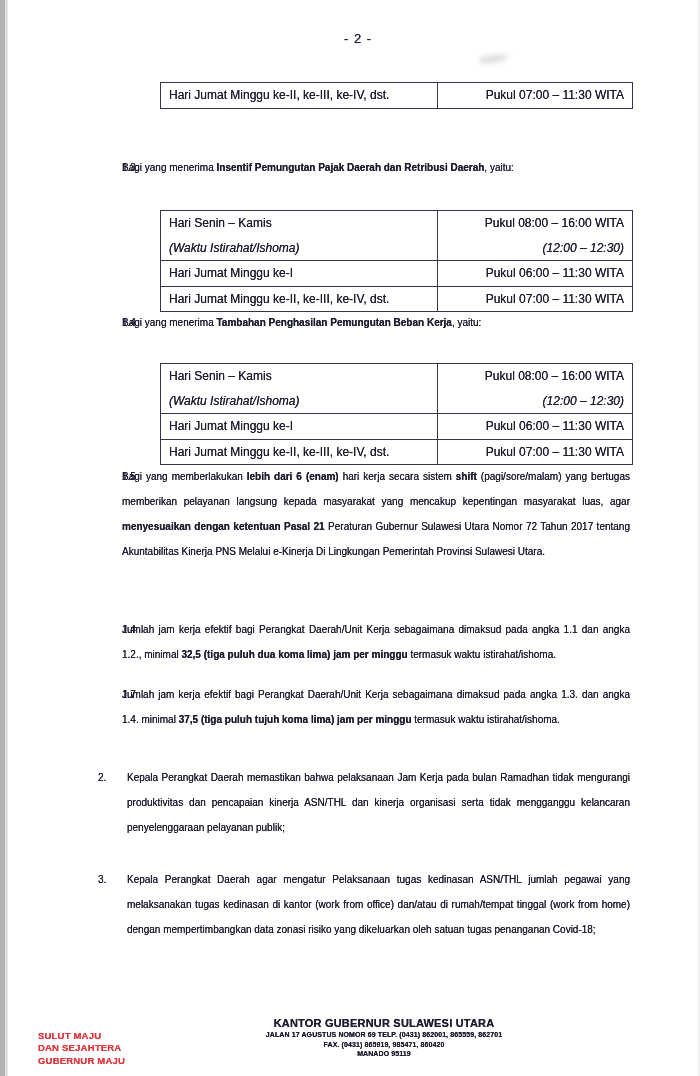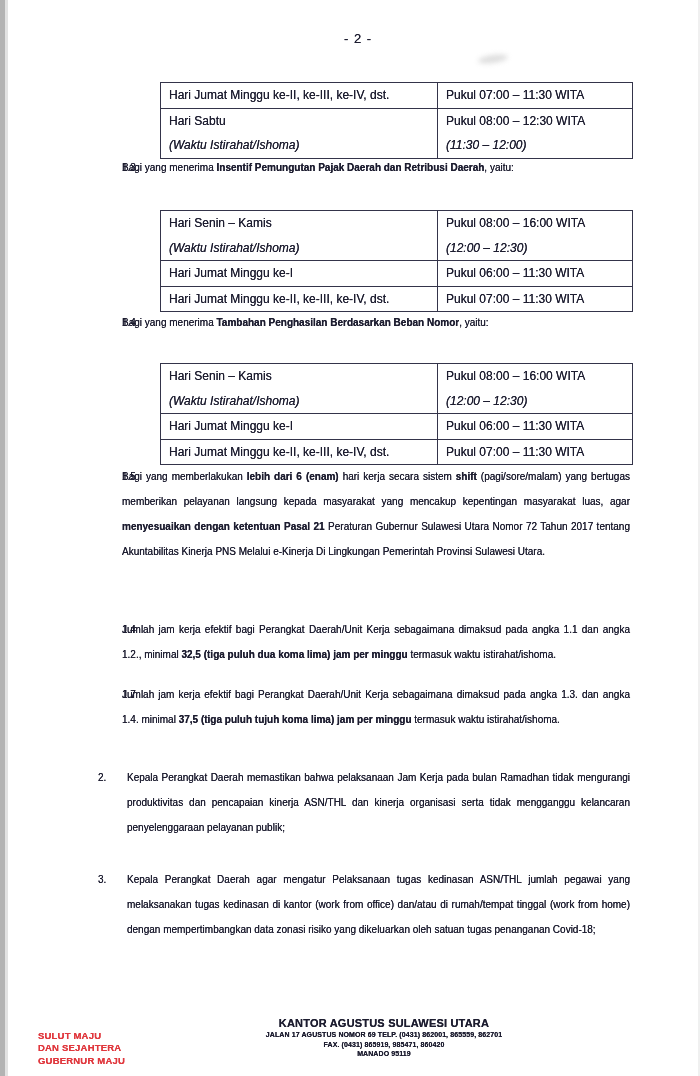--- a/index.html
+++ b/index.html
@@ -29,21 +29,21 @@
   table.sched{
     position:absolute;left:160px;width:472px;
     border-collapse:collapse;table-layout:fixed;
     font-size:12px;
   }
   table.sched td{
     border:1.4px solid var(--border);
     padding:0 8px;vertical-align:middle;
   }
   td.lcell{width:277px;text-align:left;}
-  td.rcell{width:195px;text-align:left;}
+  td.rcell{width:195px;text-align:right;}
   .cline{height:24.5px;line-height:24.5px;white-space:nowrap;overflow:visible;}
   .i{font-style:italic;}
   .b{font-weight:700;}
   
   .item{position:absolute;font-size:10px;line-height:25px;}
   .item .num{position:absolute;left:0;top:0;}
   .item .body{text-align:justify;}
   .lvl1{left:122px;width:508px;}
   .lvl1 .body{}
   .lvl0{left:98px;width:532px;}
@@ -69,30 +69,20 @@
 
   <table class="sched" style="top:82px">
     <tbody>
         <tr>
       <td class="lcell">
             <div class="cline">Hari Jumat Minggu ke-II, ke-III, ke-IV, dst.</div>
           </td>
       <td class="rcell">
             <div class="cline">Pukul 07:00 – 11:30 WITA</div>
           </td>
-    </tr>
-    <tr>
-      <td class="lcell">
-        <div class="cline">Hari Sabtu</div>
-        <div class="cline i">(Waktu Istirahat/Ishoma)</div>
-      </td>
-      <td class="rcell">
-        <div class="cline">Pukul 08:00 – 12:30 WITA</div>
-        <div class="cline i">(11:30 – 12:00)</div>
-      </td>
     </tr>
   </tbody>
     </table>
 
   <div class="item lvl1" style="top:155px">
     <span class="num">1.3.</span>
     <div class="body"><span>Bagi yang menerima </span><span class="b">Insentif Pemungutan Pajak Daerah dan Retribusi Daerah</span><span>, yaitu:</span></div>
   </div>
 
   <table class="sched" style="top:210px">
@@ -121,21 +111,21 @@
           </td>
       <td class="rcell">
             <div class="cline">Pukul 07:00 – 11:30 WITA</div>
           </td>
     </tr>
   </tbody>
     </table>
 
   <div class="item lvl1" style="top:310px">
     <span class="num">1.4</span>
-    <div class="body"><span>Bagi yang menerima </span><span class="b">Tambahan Penghasilan Berdasarkan Beban Nomor</span><span>, yaitu:</span></div>
+    <div class="body"><span>Bagi yang menerima </span><span class="b">Tambahan Penghasilan Pemungutan Beban Kerja</span><span>, yaitu:</span></div>
   </div>
 
   <table class="sched" style="top:363px">
     <tbody>
         <tr>
       <td class="lcell">
         <div class="cline">Hari Senin – Kamis</div>
         <div class="cline i">(Waktu Istirahat/Ishoma)</div>
       </td>
       <td class="rcell">
@@ -186,18 +176,18 @@
     <span class="num">3.</span>
     <div class="body"><span>Kepala Perangkat Daerah agar mengatur Pelaksanaan tugas kedinasan ASN/THL jumlah pegawai yang melaksanakan tugas kedinasan di kantor (work from office) dan/atau di rumah/tempat tinggal (work from home) dengan mempertimbangkan data zonasi risiko yang dikeluarkan oleh satuan tugas penanganan Covid-18;</span></div>
   </div>
 
   <div class="motto">
     <div>SULUT MAJU</div>
     <div>DAN SEJAHTERA</div>
     <div>GUBERNUR MAJU</div>
   </div>
   <div class="office">
-    <div class="title">KANTOR AGUSTUS SULAWESI UTARA</div>
+    <div class="title">KANTOR GUBERNUR SULAWESI UTARA</div>
     <div class="addr">JALAN 17 AGUSTUS NOMOR 69 TELP. (0431) 862001, 865559, 862701</div>
     <div class="addr">FAX. (0431) 865919, 985471, 860420</div>
     <div class="addr">MANADO 95119</div>
   </div>
 </div>
 
 </body></html>

